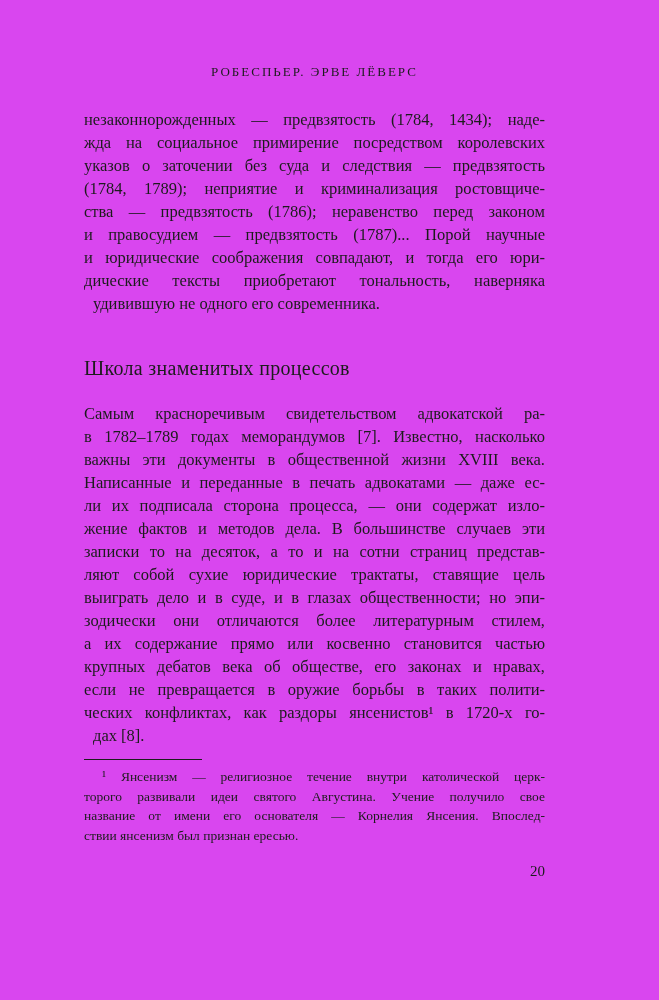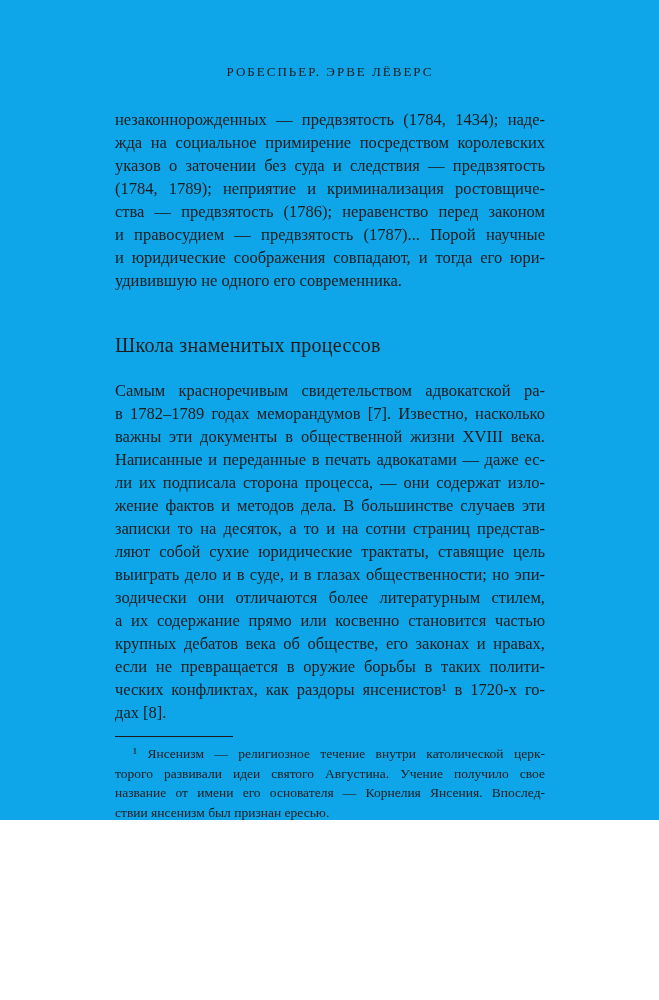--- a/index.html
+++ b/index.html
@@ -11,23 +11,23 @@
     width: 659px;
     height: 1000px;
     position: relative;
     font-family: "Liberation Serif", "DejaVu Serif", serif;
     color: #1c1c1c;
     -webkit-font-smoothing: antialiased;
   }
   .page {
     box-sizing: border-box;
     width: 659px;
-    height: 820px;
-    padding: 64px 114px 0 115px;
-    background: #0ea5e9;
+    height: 1000px;
+    padding: 64px 114px 0 84px;
+    background: #d946ef;
     overflow: hidden;
   }
   .running-header {
     text-align: center;
     font-size: 13px;
     letter-spacing: 2px;
     color: #1c1c1c;
     margin-bottom: 28px;
     white-space: nowrap;
   }
@@ -35,20 +35,21 @@
     font-size: 16.5px;
     line-height: 23px;
   }
   .body-text .line {
     text-align: justify;
     text-align-last: justify;
     white-space: normal;
   }
   .body-text .line.last {
     text-align-last: left;
+    margin-left: 9px;
   }
   .section-heading {
     font-size: 20px;
     font-weight: normal;
     text-align: left;
     margin: 42px 0 22px 0;
     letter-spacing: 0.3px;
   }
   .footnote-rule {
     width: 118px;
@@ -84,20 +85,21 @@
   <div class="running-header">РОБЕСПЬЕР. ЭРВЕ ЛЁВЕРС</div>
 
   <div class="body-text">
       <div class="line">незаконнорожденных — предвзятость (1784, 1434); наде-</div>
       <div class="line">жда на социальное примирение посредством королевских</div>
       <div class="line">указов о заточении без суда и следствия — предвзятость</div>
       <div class="line">(1784, 1789); неприятие и криминализация ростовщиче-</div>
       <div class="line">ства — предвзятость (1786); неравенство перед законом</div>
       <div class="line">и правосудием — предвзятость (1787)... Порой научные</div>
       <div class="line">и юридические соображения совпадают, и тогда его юри-</div>
+      <div class="line">дические тексты приобретают тональность, наверняка</div>
       <div class="line last">удивившую не одного его современника.</div>
     </div>
 
   <div class="section-heading">Школа знаменитых процессов</div>
 
   <div class="body-text">
       <div class="line">Самым красноречивым свидетельством адвокатской ра-</div>
       <div class="line">в 1782–1789 годах меморандумов [7]. Известно, насколько</div>
       <div class="line">важны эти документы в общественной жизни XVIII века.</div>
       <div class="line">Написанные и переданные в печать адвокатами — даже ес-</div>

